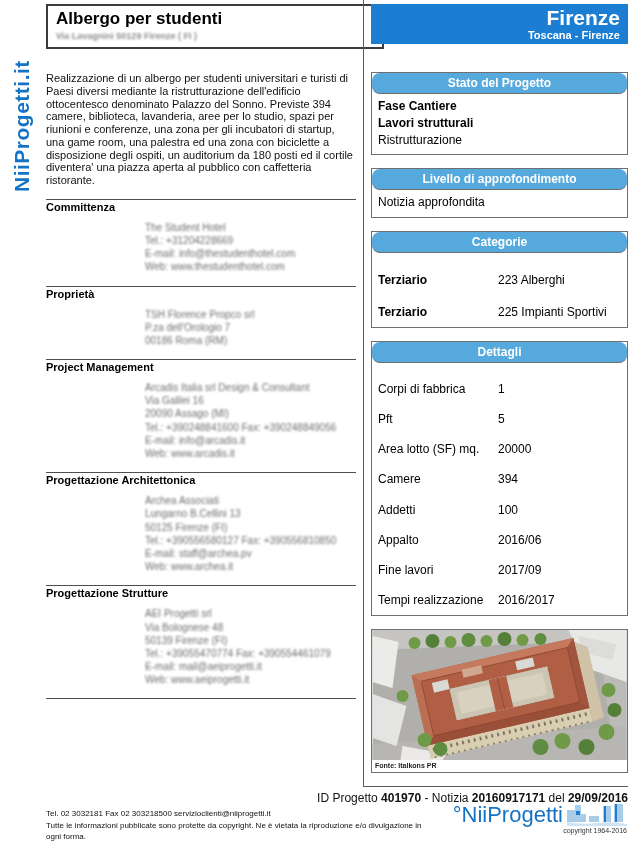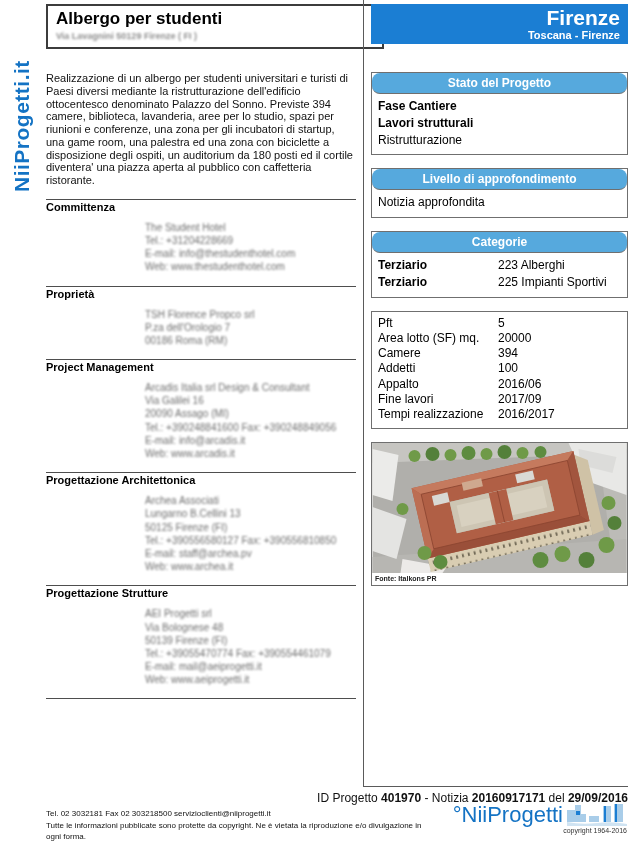--- a/index.html
+++ b/index.html
@@ -48,21 +48,21 @@
 
   
   .right-col { position:absolute; left:371px; top:72px; width:257px; }
   .panel { border:1px solid #6f6f6f; background:#fff; margin-bottom:13px; }
   .panel-header {
     background:#56a9dd; color:#fff; font-weight:bold; font-size:12px;
     text-align:center; padding:3px 0; border-bottom:1px solid #6f6f6f;border-radius:8px;
   }
   .panel-body { padding:4px 6px 6px 6px; font-size:12px; line-height:1.4; }
   .bold { font-weight:bold; }
-  .kv-row { display:flex; }
+  .kv-row { display:flex;margin-top:15px; }
   .kv-row .lbl { width:120px; flex:none; }
   .kv-row .val { flex:1; }
   .cat-row .lbl { font-weight:bold; }
   .dett .panel-body { line-height:1.27; }
 
   
   .image-panel { border:1px solid #6f6f6f; background:#fff; }
   .image-panel svg { display:block; }
   .image-caption { font-size:7px; font-weight:bold; color:#222; padding:2px 3px 3px 3px; }
 
@@ -192,21 +192,26 @@
           <span class="val">223 Alberghi</span>
         </div>
         <div class="kv-row cat-row">
           <span class="lbl">Terziario</span>
           <span class="val">225 Impianti Sportivi</span>
         </div>
       </div>
     </div>
 
     <div class="panel dett">
+      <div class="panel-header">Dettagli</div>
       <div class="panel-body">
+        <div class="kv-row">
+            <span class="lbl">Corpi di fabbrica</span>
+            <span class="val">1</span>
+          </div>
         <div class="kv-row">
             <span class="lbl">Pft</span>
             <span class="val">5</span>
           </div>
         <div class="kv-row">
             <span class="lbl">Area lotto (SF) mq.</span>
             <span class="val">20000</span>
           </div>
         <div class="kv-row">
             <span class="lbl">Camere</span>

